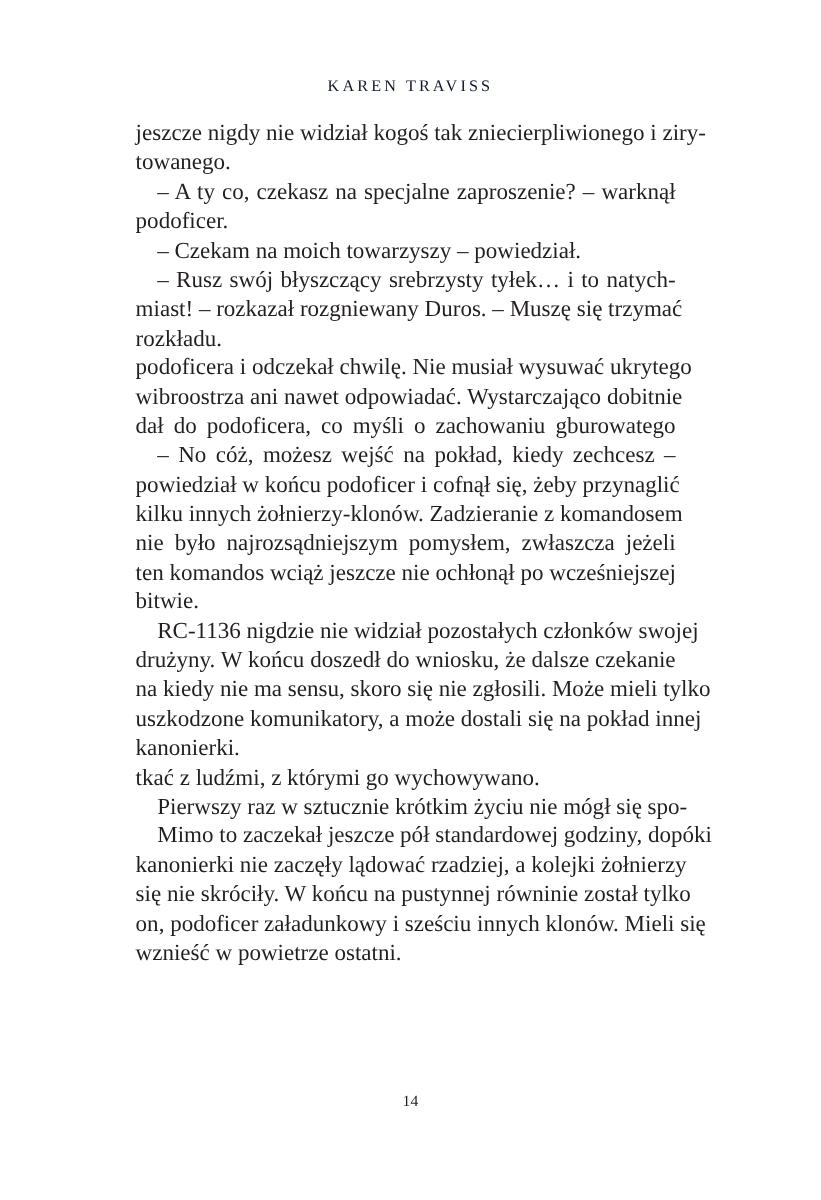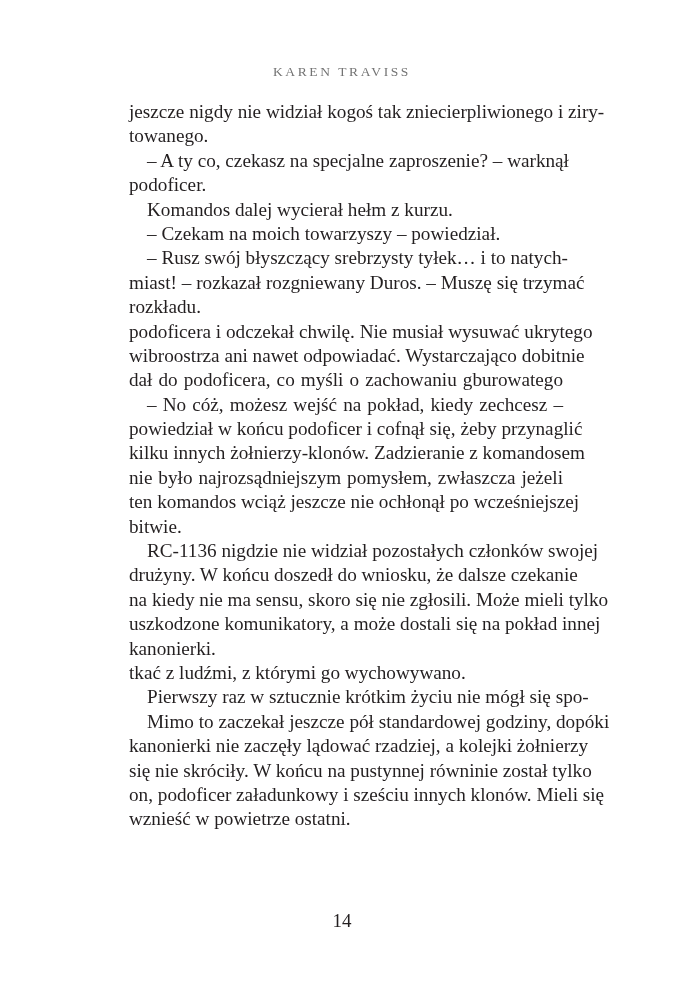--- a/index.html
+++ b/index.html
@@ -17,68 +17,66 @@
     }
     .running-head {
       position: absolute;
       top: 64px;
       left: 0;
       width: 684px;
       text-align: center;
       font-family: "Liberation Serif", serif;
       font-size: 13.5px;
       letter-spacing: 2.6px;
-      color: #737373;
+      color: #0f172a;
     }
     .text-block {
       position: absolute;
       top: 100px;
       left: 113px;
       width: 450px;
       font-family: "Liberation Serif", serif;
       font-size: 19.2px;
       line-height: 24.4px;
     }
     .line {
       display: block;
       height: 24.4px;
       white-space: nowrap;
       text-align: justify;
       text-align-last: justify;
-      margin-left: 16px;
     }
     .line.last {
       text-align-last: left;
     }
     .line.indent {
       padding-left: 18px;
     }
     .page-number {
       position: absolute;
       top: 910px;
       left: 0;
       width: 684px;
       text-align: center;
       font-family: "Liberation Serif", serif;
-      font-size: 19px;
+      font-size: 13px;
       color: #231f20;
     }
   </style>
 </head>
 <body>
 
 <div>
   <div class="running-head">KAREN TRAVISS</div>
 
   <div class="text-block" id="text-block">
       <span class="line">jeszcze nigdy nie widział kogoś tak zniecierpliwionego i ziry-</span>
       <span class="line last">towanego.</span>
       <span class="line indent">– A ty co, czekasz na specjalne zaproszenie? – warknął</span>
       <span class="line last">podoficer.</span>
-      <span class="line indent last">Komandos dalej wycierał hełm z kurzu.</span>
       <span class="line indent last">– Czekam na moich towarzyszy – powiedział.</span>
       <span class="line indent">– Rusz swój błyszczący srebrzysty tyłek… i to natych-</span>
       <span class="line">miast! – rozkazał rozgniewany Duros. – Muszę się trzymać</span>
       <span class="line last">rozkładu.</span>
       <span class="line">podoficera i odczekał chwilę. Nie musiał wysuwać ukrytego</span>
       <span class="line">wibroostrza ani nawet odpowiadać. Wystarczająco dobitnie</span>
       <span class="line">dał do podoficera, co myśli o zachowaniu gburowatego</span>
       <span class="line indent">– No cóż, możesz wejść na pokład, kiedy zechcesz –</span>
       <span class="line">powiedział w końcu podoficer i cofnął się, żeby przynaglić</span>
       <span class="line">kilku innych żołnierzy-klonów. Zadzieranie z komandosem</span>

